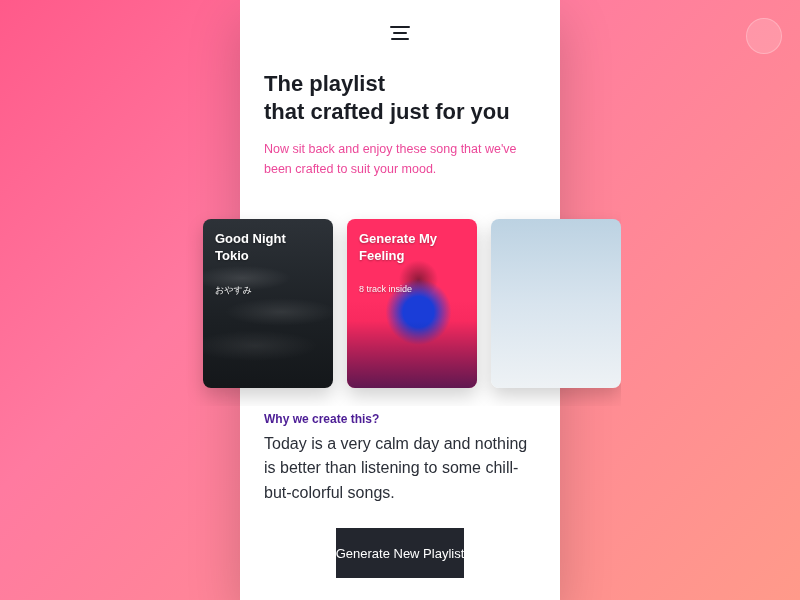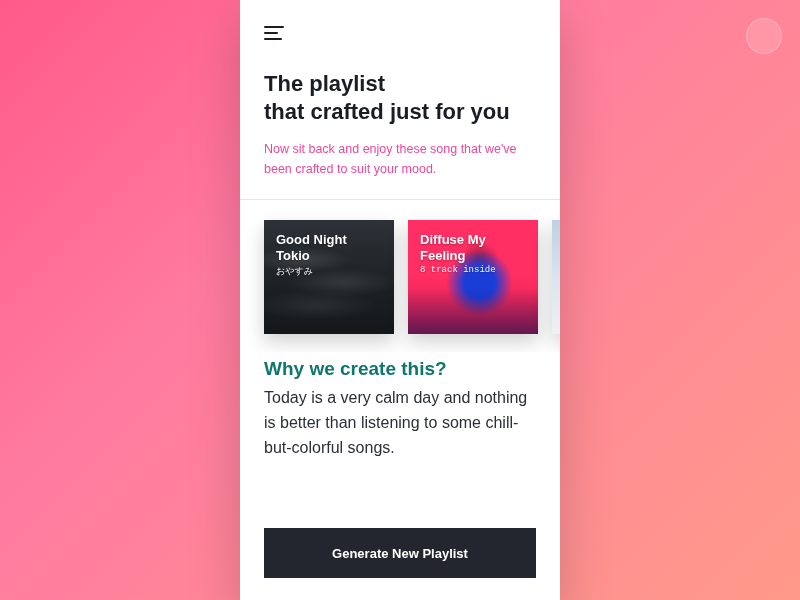--- a/index.html
+++ b/index.html
@@ -1,15 +1,15 @@
 <!DOCTYPE html>
 <html><head>
 <meta charset="utf-8">
 <style>
-  * { box-sizing: border-box; margin: 0; padding: 0; }
+  * { box-sizing: border-box; margin: 0; padding: 0; align-items: center; }
   html, body { width: 800px; height: 600px; overflow: hidden; }
   body {
     font-family: -apple-system, BlinkMacSystemFont, "Segoe UI", Helvetica, Arial, sans-serif;
     background: linear-gradient(135deg, #ff5a8a 0%, #ff7aa0 35%, #ff9a8a 100%);
     position: relative;
   }
   .orb {
     position: absolute;
     top: 18px;
     right: 18px;
@@ -72,41 +72,40 @@
     margin: 0 0 0 0;
   }
   .scroller {
     display: flex;
     gap: 14px;
     padding: 20px 0 18px 24px;
     overflow: hidden;
   }
   .card {
     flex: 0 0 130px;
-    height: 114px;
-    border-radius: 0;
+    height: 169px;
+    border-radius: 8px;
     position: relative;
     color: #fff;
     padding: 12px;
     box-shadow: 0 8px 18px rgba(0,0,0,0.18);
     overflow: hidden;
   }
   .card .ctitle {
     font-size: 13px;
     font-weight: 700;
     line-height: 1.25;
     white-space: pre-line;
     text-shadow: 0 1px 2px rgba(0,0,0,0.3);
   }
   .card .csub {
-    margin-top: 0;
+    margin-top: 20px;
     font-size: 9px;
     opacity: 0.95;
     text-shadow: 0 1px 2px rgba(0,0,0,0.3);
-    font-family: Liberation Mono, monospace;
   }
   .card-water {
     background:
       radial-gradient(ellipse 70px 18px at 30% 35%, rgba(255,255,255,0.12), transparent 70%),
       radial-gradient(ellipse 80px 20px at 60% 55%, rgba(255,255,255,0.10), transparent 70%),
       radial-gradient(ellipse 90px 22px at 40% 75%, rgba(255,255,255,0.08), transparent 70%),
       linear-gradient(180deg, #2d3238 0%, #1c2024 60%, #14171a 100%);
   }
   .card-portrait {
     background:
@@ -120,42 +119,42 @@
     left:0;right:0;bottom:0;height:40%;
     background: linear-gradient(0deg, rgba(10,20,80,0.6), transparent);
   }
   .card-sky {
     background: linear-gradient(180deg, #bcd2e2 0%, #d8e4ee 50%, #eef2f5 100%);
   }
   .reason {
     padding: 6px 24px 0 24px;
   }
   .reason h3 {
-    font-size: 19px;
+    font-size: 12px;
     font-weight: 700;
-    color: #0f766e;
+    color: #4c1d95;
   }
   .reason p {
     margin-top: 6px;
     font-size: 16px;
     line-height: 1.55;
     color: #2b2f38;
   }
   .footer {
     padding: 22px 24px 22px 24px;
     margin-top: auto;
   }
   .gen-btn {
     width: 100%;
     height: 50px;
     background: #23262e;
     color: #fff;
     border: none;
     font-size: 13px;
-    font-weight: 700;
+    font-weight: 400;
     cursor: pointer;
   }
 </style>
 </head>
 <body>
 
 <div class="orb"></div>
 
 <div class="phone">
 
@@ -175,21 +174,21 @@
 
   <div class="divider"></div>
 
   <div class="scroller">
     <div class="card card-water">
       <div class="ctitle">Good Night
 Tokio</div>
       <div class="csub">おやすみ</div>
     </div>
     <div class="card card-portrait">
-      <div class="ctitle">Diffuse My
+      <div class="ctitle">Generate My
 Feeling</div>
       <div class="csub">8 track inside</div>
     </div>
     <div class="card card-sky">
       <div class="ctitle"></div>
       <div class="csub"></div>
     </div>
   </div>
 
   <div class="reason">

